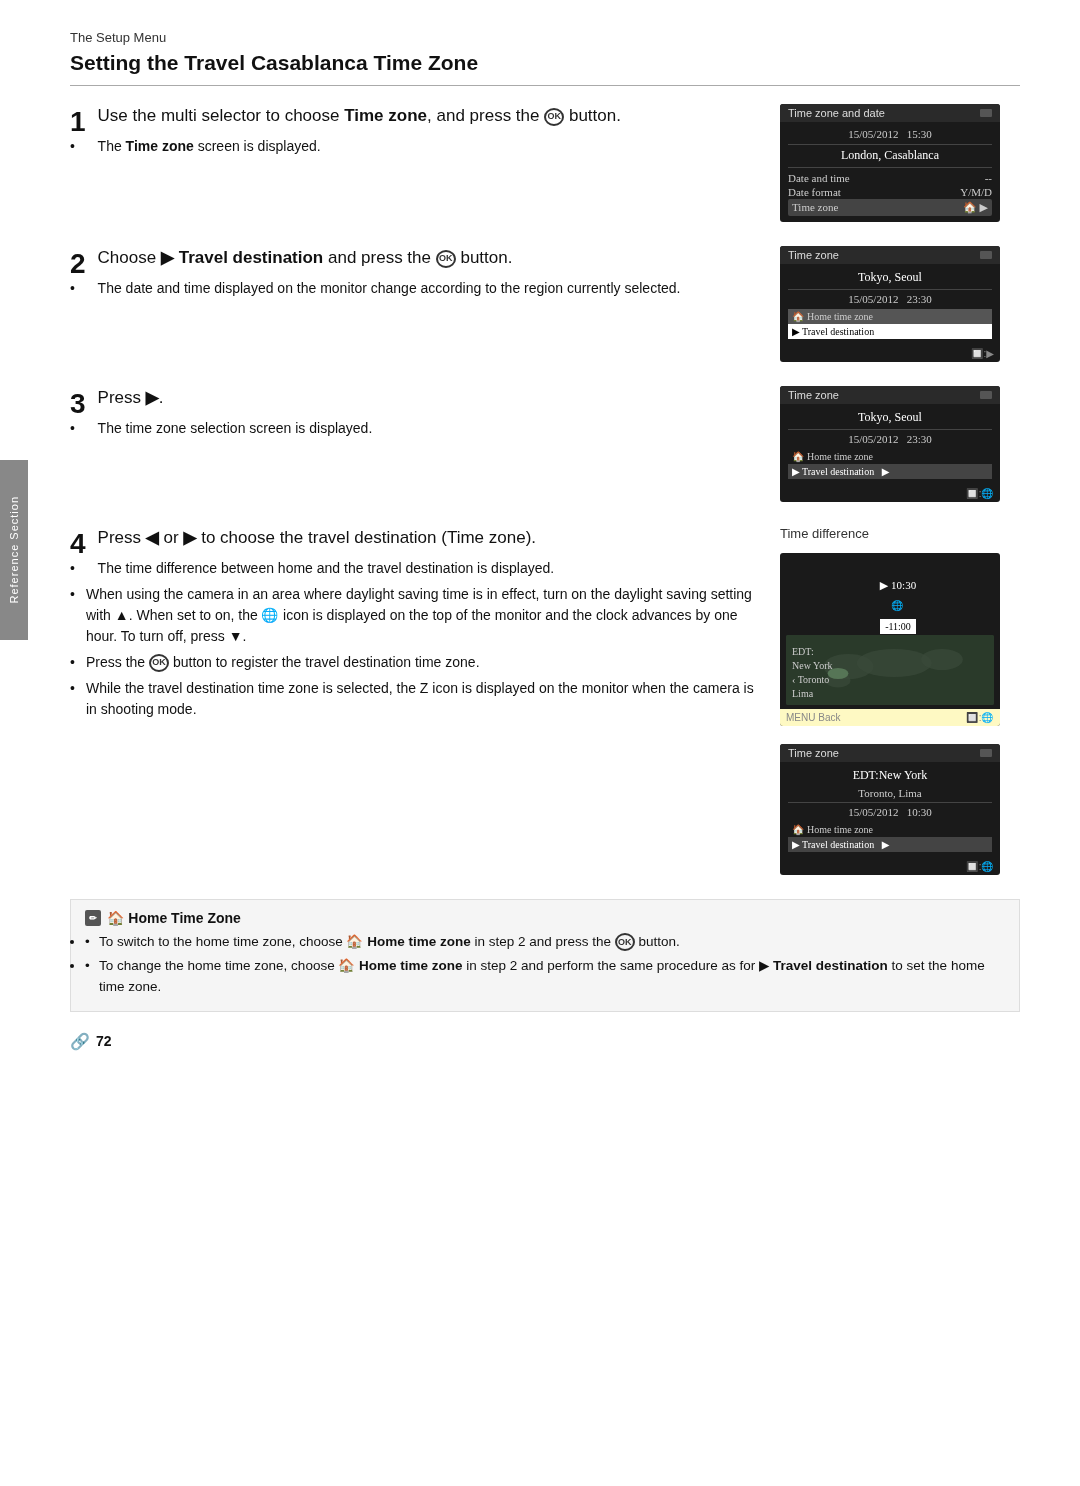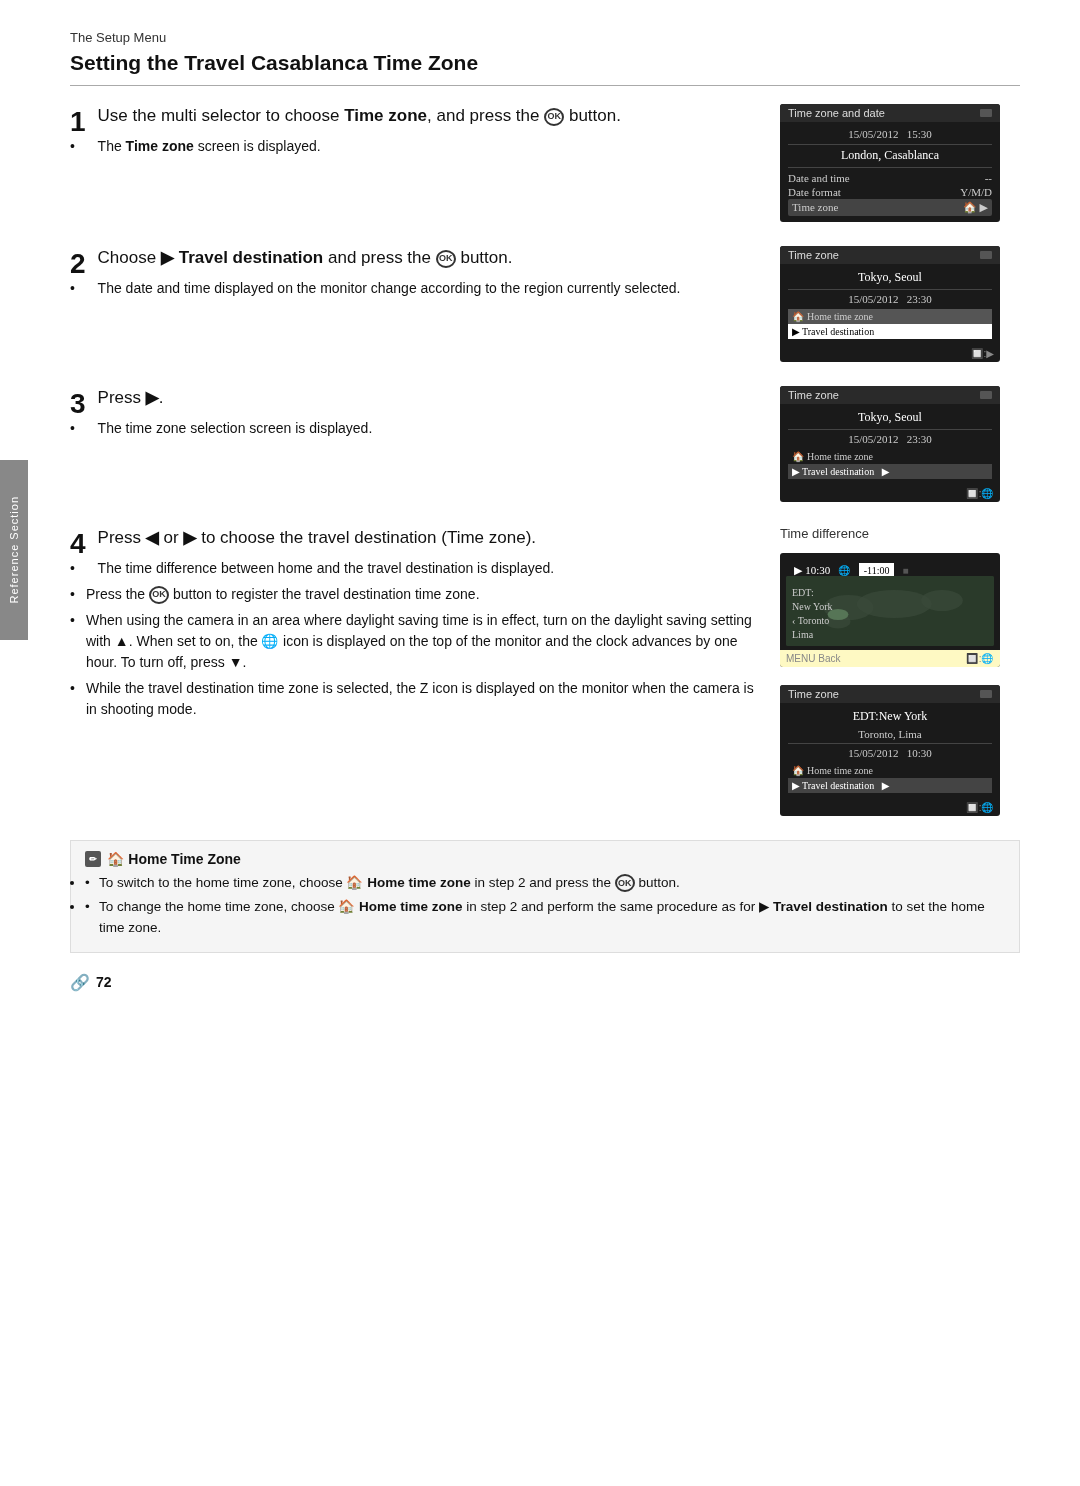--- a/index.html
+++ b/index.html
@@ -190,27 +190,28 @@
 
     
     .time-diff-label {
       font-size: 13px;
       color: #333;
       margin-bottom: 4px;
     }
 
     .cam-map-time {
       position: absolute;
-      top: 6px;
+      top: 22px;
       left: 8px;
       font-size: 10px;
       color: #fff;
       display: flex;
       align-items: center;
       gap: 6px;
+      flex-direction: column;
     }
 
     .cam-time-box {
       background: #333;
       border: 1px solid #555;
       padding: 1px 4px;
       font-size: 10px;
     }
 
     .cam-time-box.selected-time {
@@ -441,22 +442,22 @@
 
   <div class="step">
     <div class="step-left">
       <div class="step-body">
         <span class="step-number">4</span>
         <div class="step-title">
           Press <b>◀</b> or <b>▶</b> to choose the travel destination (Time zone).
         </div>
         <ul class="bullet-list">
           <li>The time difference between home and the travel destination is displayed.</li>
+          <li>When using the camera in an area where daylight saving time is in effect, turn on the daylight saving setting with ▲. When set to on, the 🌐 icon is displayed on the top of the monitor and the clock advances by one hour. To turn off, press ▼.</li>
           <li>Press the <span class="ok-btn">OK</span> button to register the travel destination time zone.</li>
-          <li>When using the camera in an area where daylight saving time is in effect, turn on the daylight saving setting with ▲. When set to on, the 🌐 icon is displayed on the top of the monitor and the clock advances by one hour. To turn off, press ▼.</li>
           <li>While the travel destination time zone is selected, the Z  icon is displayed on the monitor when the camera is in shooting mode.</li>
         </ul>
       </div>
     </div>
     <div class="step-right">
 
       <div class="time-diff-label">Time difference</div>
 
       <div class="camera-screen">
         <div class="cam-body" style="padding:4px 6px;">

